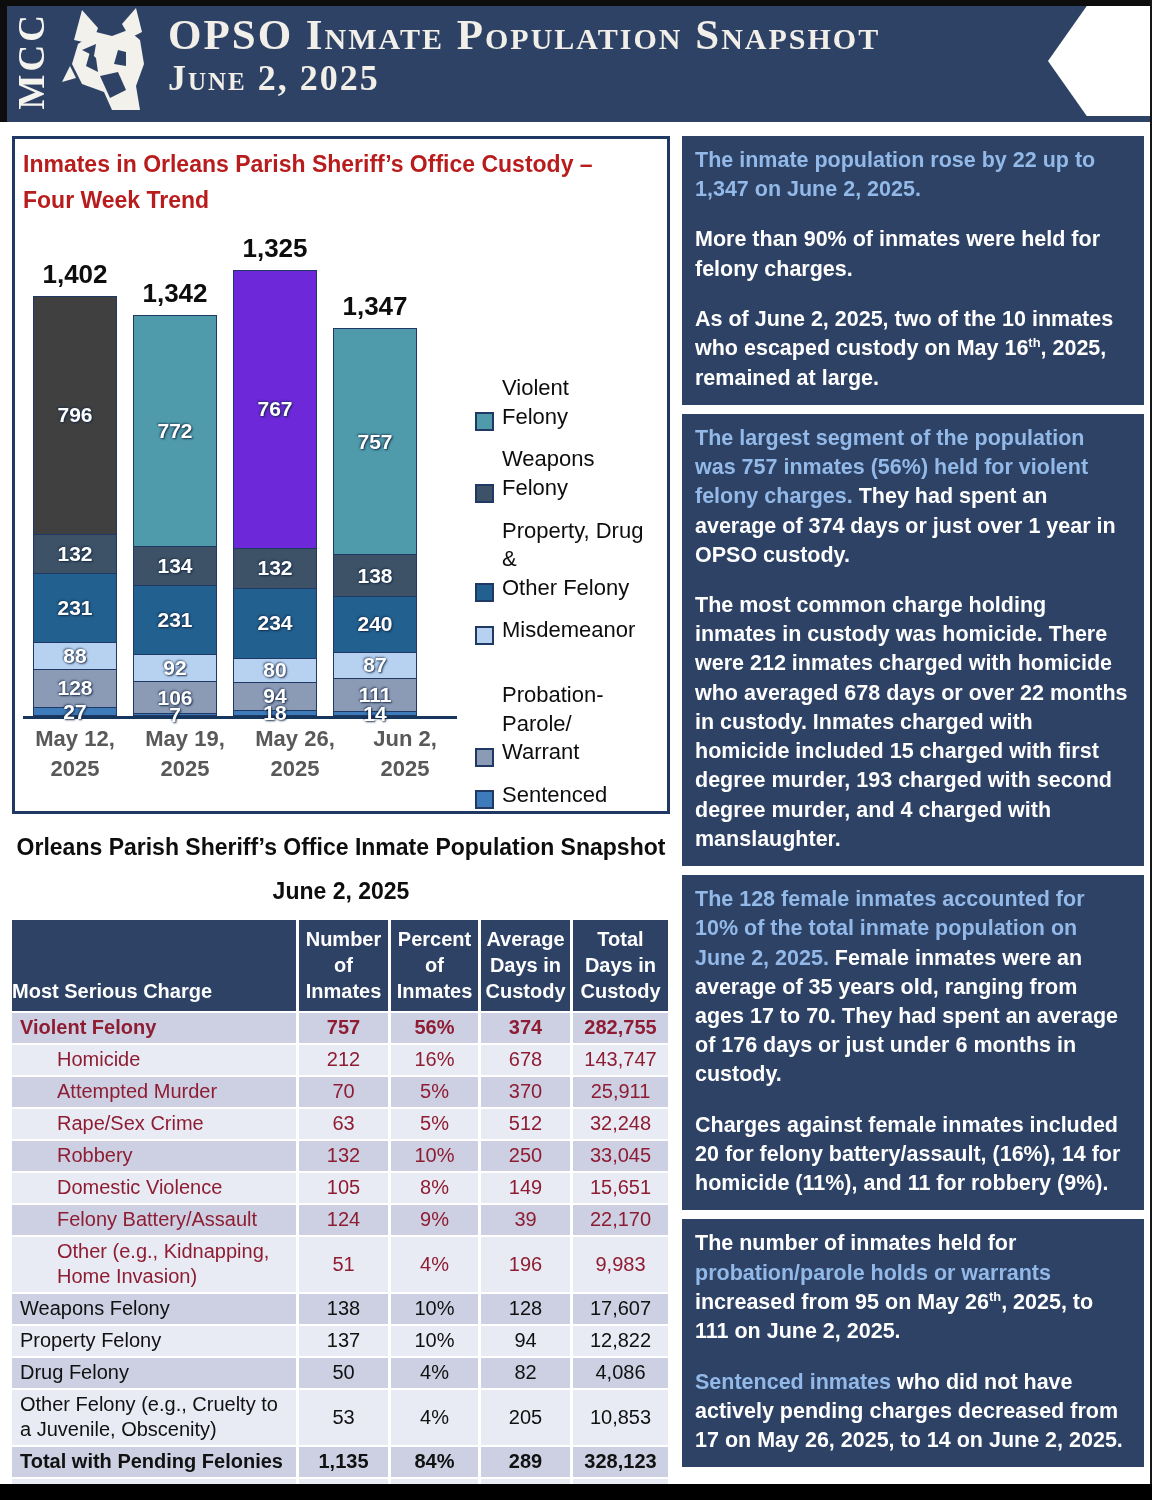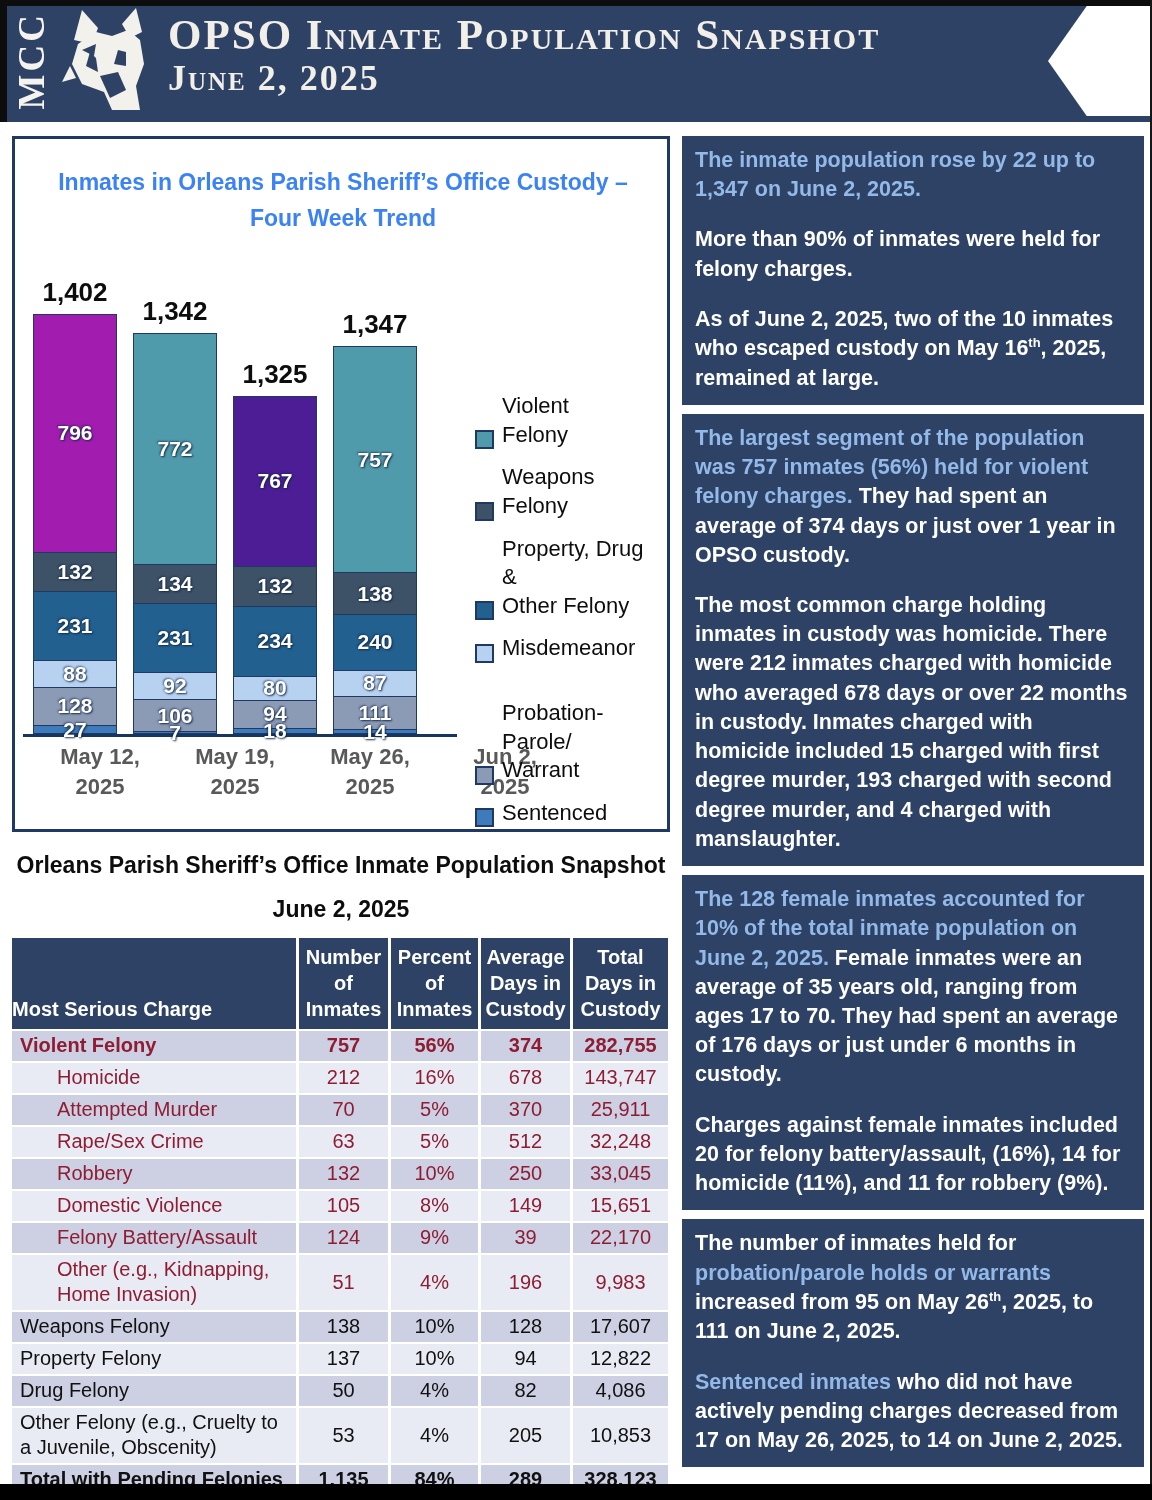--- a/index.html
+++ b/index.html
@@ -28,34 +28,34 @@
   .header-flag{position:absolute;right:2px;top:6px;width:102px;height:110px;background:#ffffff;
     clip-path:polygon(38% 0,100% 0,100% 100%,38% 100%,0 50%);}
 
   
   .content{display:flex;gap:12px;padding:14px 6px 0 12px;}
   .left-col{width:658px;flex:none;}
   .right-col{width:462px;flex:none;}
 
   
   .chart-box{border:3px solid #1f3864;padding:8px 4px 2px 8px;background:#fff;}
-  .chart-title{font-size:23px;font-weight:bold;color:#3b82f6;text-align:center;line-height:1.55;margin-top:18px;}
+  .chart-title{font-size:23px;font-weight:bold;color:#b91c1c;line-height:1.55;margin-top:0;}
   .chart-area{display:flex;margin-top:36px;}
   .bars-wrap{width:438px;flex:none;}
   .bars-row{display:flex;align-items:flex-end;gap:16px;padding-left:10px;height:462px;}
   .bar-col{width:84px;flex:none;display:flex;flex-direction:column;justify-content:flex-end;align-items:center;}
   .bar-total{font-size:26px;font-weight:bold;color:#0d0d0d;margin-bottom:6px;white-space:nowrap;}
   .seg{width:100%;box-sizing:border-box;border:1.5px solid #1f3864;position:relative;
     display:flex;align-items:center;justify-content:center;overflow:visible;}
   .seg + .seg{border-top:none;}
   .seg-label{font-size:21px;font-weight:bold;color:#ffffff;white-space:nowrap;z-index:5;
     text-shadow:1px 1px 2px rgba(20,40,70,.95),-1px -1px 2px rgba(20,40,70,.6);}
   .baseline{height:3px;background:#17365d;width:434px;margin-top:0;}
   .axis-row{display:flex;gap:26px;padding-left:10px;margin-top:5px;}
-  .axis-label{width:84px;flex:none;text-align:center;font-size:22px;font-weight:bold;color:#595959;line-height:1.35;margin-left:25px;}
+  .axis-label{width:84px;flex:none;text-align:center;font-size:22px;font-weight:bold;color:#595959;line-height:1.35;}
   .legend{flex:1;padding-top:120px;padding-left:14px;display:flex;flex-direction:column;gap:14px;}
   .legend-item{display:flex;align-items:flex-end;}
   .legend-item.extra-gap{margin-top:22px;}
   .legend-swatch{width:19px;height:19px;flex:none;border:2px solid #1f3864;margin-right:8px;margin-top:3px;box-sizing:border-box;}
   .legend-text{font-size:22px;color:#0d0d0d;line-height:1.3;}
 
   
   .table-title{font-size:23px;font-weight:bold;color:#0d0d0d;text-align:center;line-height:1.9;margin-top:12px;}
   table.pop{border-collapse:separate;border-spacing:0;width:656px;margin-top:6px;font-size:20px;}
   table.pop th{background:#2e4266;color:#fff;font-weight:bold;vertical-align:bottom;
@@ -122,21 +122,21 @@
     <div class="chart-box">
       <div class="chart-title">
         <div>Inmates in Orleans Parish Sheriff’s Office Custody –</div>
         <div>Four Week Trend</div>
       </div>
       <div class="chart-area">
         <div class="bars-wrap">
           <div class="bars-row">
               <div class="bar-col">
                 <div class="bar-total">1,402</div>
-                <div class="seg" style="height: 238.8px; background: #a21caf;">
+                <div class="seg" style="height: 238.8px; background: #404040;">
                   <div class="seg-label">796</div>
                 </div>
                 <div class="seg" style="height: 39.6px; background: rgb(61, 82, 102);">
                   <div class="seg-label">132</div>
                 </div>
                 <div class="seg" style="height: 69.3px; background: rgb(33, 96, 143);">
                   <div class="seg-label">231</div>
                 </div>
                 <div class="seg" style="height: 26.4px; background: rgb(183, 209, 240);">
                   <div class="seg-label">88</div>
@@ -164,21 +164,21 @@
                 </div>
                 <div class="seg" style="height: 31.8px; background: rgb(139, 154, 181);">
                   <div class="seg-label">106</div>
                 </div>
                 <div class="seg" style="height: 2.1px; background: rgb(62, 123, 186);">
                   <div class="seg-label">7</div>
                 </div>
               </div>
               <div class="bar-col">
                 <div class="bar-total">1,325</div>
-                <div class="seg" style="height: 171px; background: #4c1d95;">
+                <div class="seg" style="height: 279px; background: #6d28d9;">
                   <div class="seg-label">767</div>
                 </div>
                 <div class="seg" style="height: 39.6px; background: rgb(61, 82, 102);">
                   <div class="seg-label">132</div>
                 </div>
                 <div class="seg" style="height: 70.2px; background: rgb(33, 96, 143);">
                   <div class="seg-label">234</div>
                 </div>
                 <div class="seg" style="height: 24px; background: rgb(183, 209, 240);">
                   <div class="seg-label">80</div>

